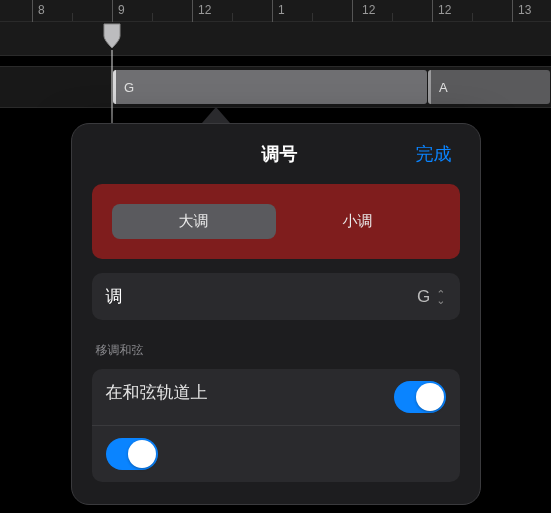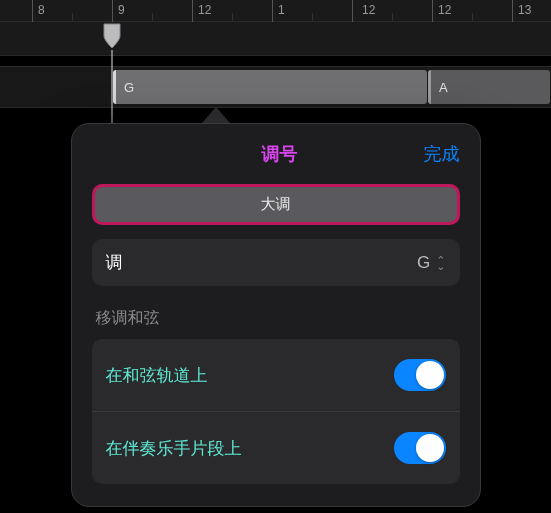--- a/index.html
+++ b/index.html
@@ -113,36 +113,36 @@
       box-shadow: 0 10px 40px rgba(0,0,0,.7);
     }
     .popover-header {
       position: relative;
       text-align: center;
       margin-bottom: 18px;
     }
     .popover-title {
       font-size: 18px;
       font-weight: 600;
-      color: #d946ef;
+      color: #ffffff;
       margin-left: 8px;
     }
     .done-btn {
       position: absolute;
-      right: 0;
+      right: 8px;
       top: 0;
       font-size: 18px;
       color: #0a84ff;
       cursor: pointer;
     }
     .seg-control {
       display: flex;
-      background: #be185d;
+      background: #7f1d1d;
       border-radius: 10px;
-      padding: 3px;
+      padding: 20px;
       margin-bottom: 14px;
     }
     .seg-item {
       flex: 1;
       text-align: center;
       padding: 8px 0;
       font-size: 15px;
       color: #eaeaea;
       border-radius: 8px;
       cursor: pointer;
@@ -167,36 +167,35 @@
       align-items: center;
       color: #bbb;
       gap: 6px;
     }
     .chev {
       font-size: 11px;
       color: #888;
       line-height: 6px;
     }
     .section-label {
-      font-size: 16px;
+      font-size: 12px;
       color: #8a8a8e;
       margin: 0 4px 10px;
     }
     .toggle-list {
       background: #2a2a2d;
       border-radius: 10px;
       overflow: hidden;
     }
     .toggle-row {
       display: flex;
       justify-content: space-between;
-      align-items: center;
-      padding: 20px 14px;
+      padding: 12px 14px;
       font-size: 17px;
-      color: #5eead4;
+      color: #e5e5e5;
     }
     .toggle-row + .toggle-row {
       border-top: 1px solid #3a3a3d;
     }
     .switch {
       width: 52px;
       height: 32px;
       background: #30d158;
       border-radius: 16px;
       position: relative;
@@ -259,37 +258,37 @@
 
 <div class="popover-anchor">
   <div class="popover-arrow"></div>
   <div class="popover">
     <div class="popover-header">
       <span class="popover-title">调号</span>
       <span class="done-btn">完成</span>
     </div>
     <div class="seg-control">
       <div class="seg-item active">大调</div>
+      <div class="seg-item">小调</div>
     </div>
     <div class="key-row">
       <span>调</span>
       <span class="key-value">
         <span>G</span>
         <span class="chev">⌃<br>⌄</span>
       </span>
     </div>
     <div class="section-label">移调和弦</div>
     <div class="toggle-list">
       <div class="toggle-row">
         <span>在和弦轨道上</span>
         <div class="switch on">
             <div class="knob"></div>
           </div>
       </div>
       <div class="toggle-row">
-        <span>在伴奏乐手片段上</span>
         <div class="switch on">
             <div class="knob"></div>
           </div>
       </div>
     </div>
   </div>
 </div>
 
 </body></html>

